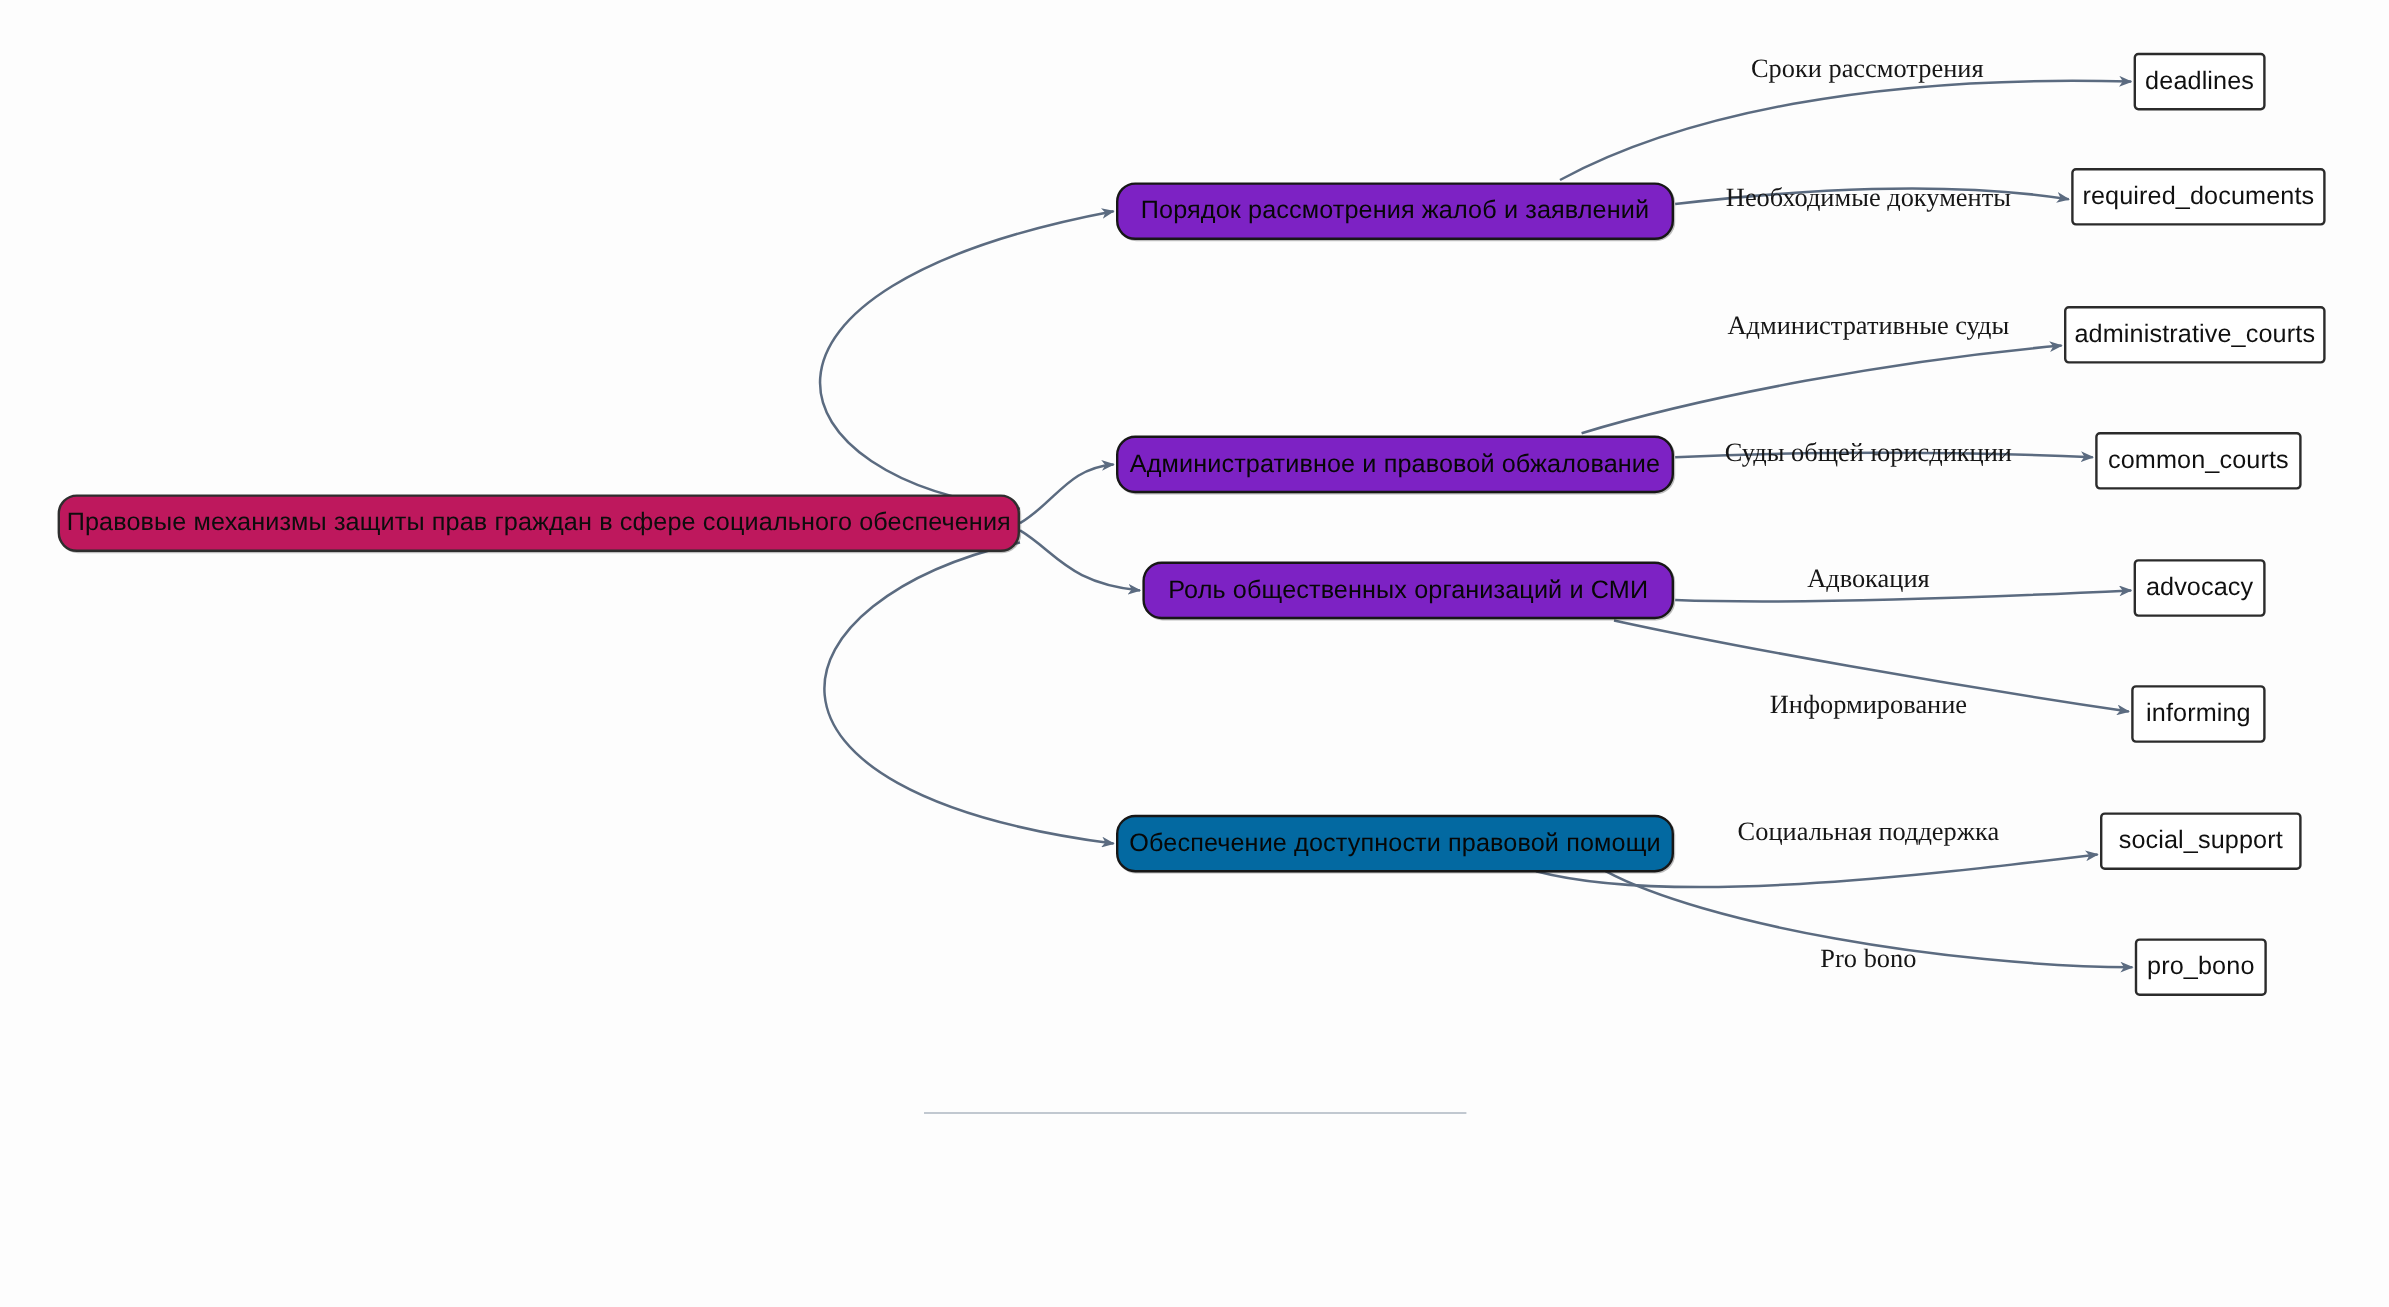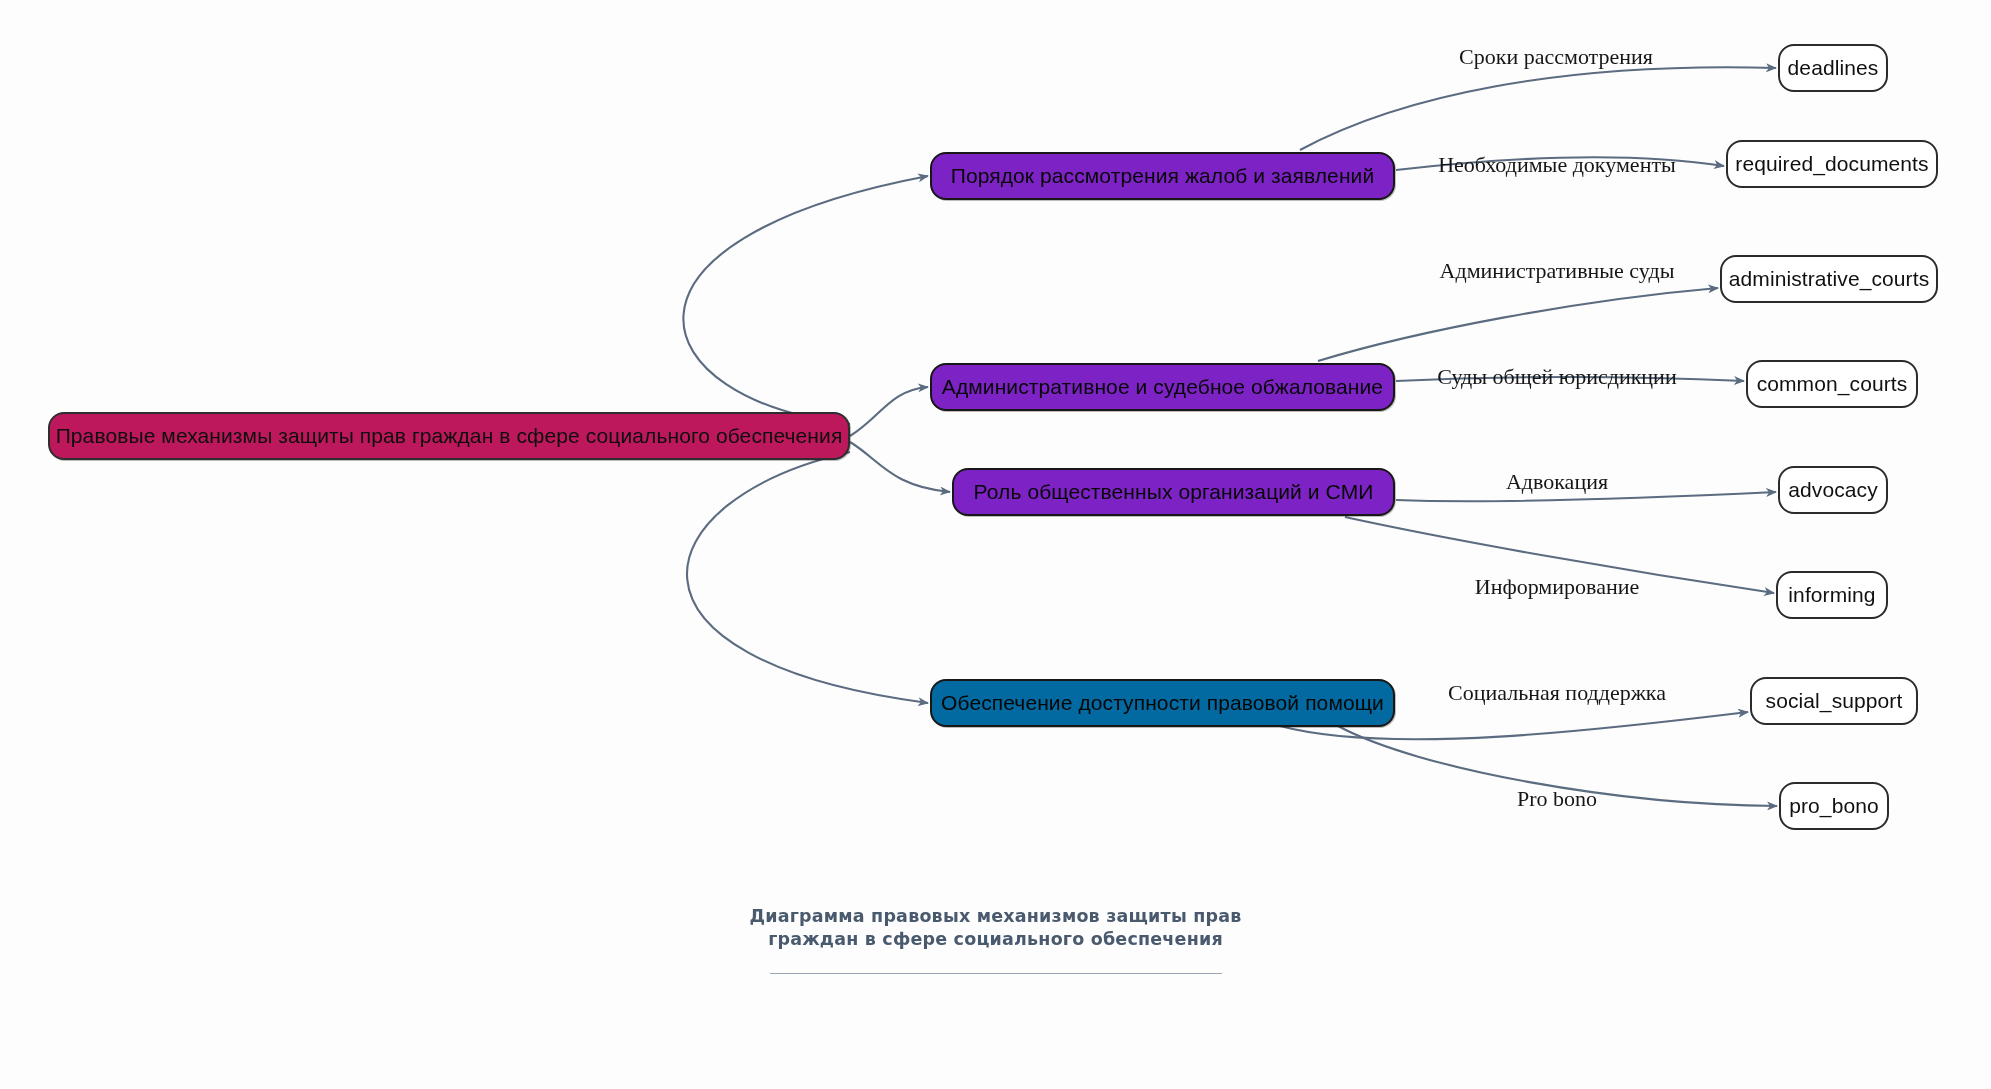--- a/index.html
+++ b/index.html
@@ -59,21 +59,21 @@
     font-size: 21px;
     border-radius: 16px;
     box-shadow: 1px 1px 0 rgba(0,0,0,.25);
   }
 
   .node-leaf {
     background: #ffffff;
     border: 2px solid #2b2b2b;
     color: #101010;
     font-size: 21px;
-    border-radius: 16px;
+    border-radius: 4px;
   }
 
   
   .edge-label {
     position: absolute;
     font-family: "Liberation Serif", serif;
     font-size: 22px;
     color: #161616;
     white-space: nowrap;
     transform: translateX(-50%);
@@ -144,21 +144,21 @@
   </svg>
 
   <div id="nodes">
       <div class="node node-root" style="left: 48px; top: 412px; width: 802px; height: 48px; background: #be185d; border-color: rgb(46, 46, 46);">
         <span>Правовые механизмы защиты прав граждан в сфере социального обеспечения</span>
       </div>
       <div class="node node-branch" style="left: 930px; top: 152px; width: 465px; height: 48px; background: rgb(125, 34, 196); border-color: rgb(23, 23, 23);">
         <span>Порядок рассмотрения жалоб и заявлений</span>
       </div>
       <div class="node node-branch" style="left: 930px; top: 363px; width: 465px; height: 48px; background: rgb(125, 34, 196); border-color: rgb(23, 23, 23);">
-        <span>Административное и судебное обжалование</span>
+        <span>Административное и правовой обжалование</span>
       </div>
       <div class="node node-branch" style="left: 952px; top: 468px; width: 443px; height: 48px; background: rgb(125, 34, 196); border-color: rgb(23, 23, 23);">
         <span>Роль общественных организаций и СМИ</span>
       </div>
       <div class="node node-branch" style="left: 930px; top: 679px; width: 465px; height: 48px; background: #0369a1; border-color: rgb(23, 23, 23);">
         <span>Обеспечение доступности правовой помощи</span>
       </div>
       <div class="node node-leaf" style="left: 1778px; top: 44px; width: 110px; height: 48px;">
         <span>deadlines</span>
       </div>
@@ -190,18 +190,16 @@
       <div class="edge-label" style="left: 1557px; top: 152px;">Необходимые документы</div>
       <div class="edge-label" style="left: 1557px; top: 258px;">Административные суды</div>
       <div class="edge-label" style="left: 1557px; top: 364px;">Суды общей юрисдикции</div>
       <div class="edge-label" style="left: 1557px; top: 469px;">Адвокация</div>
       <div class="edge-label" style="left: 1557px; top: 574px;">Информирование</div>
       <div class="edge-label" style="left: 1557px; top: 680px;">Социальная поддержка</div>
       <div class="edge-label" style="left: 1557px; top: 786px;">Pro bono</div>
     </div>
 
   <div id="footer">
-    <div id="footer-title">Диаграмма правовых механизмов защиты прав
-граждан в сфере социального обеспечения</div>
     <div id="footer-rule"></div>
   </div>
 
 </div>
 
 </body></html>

